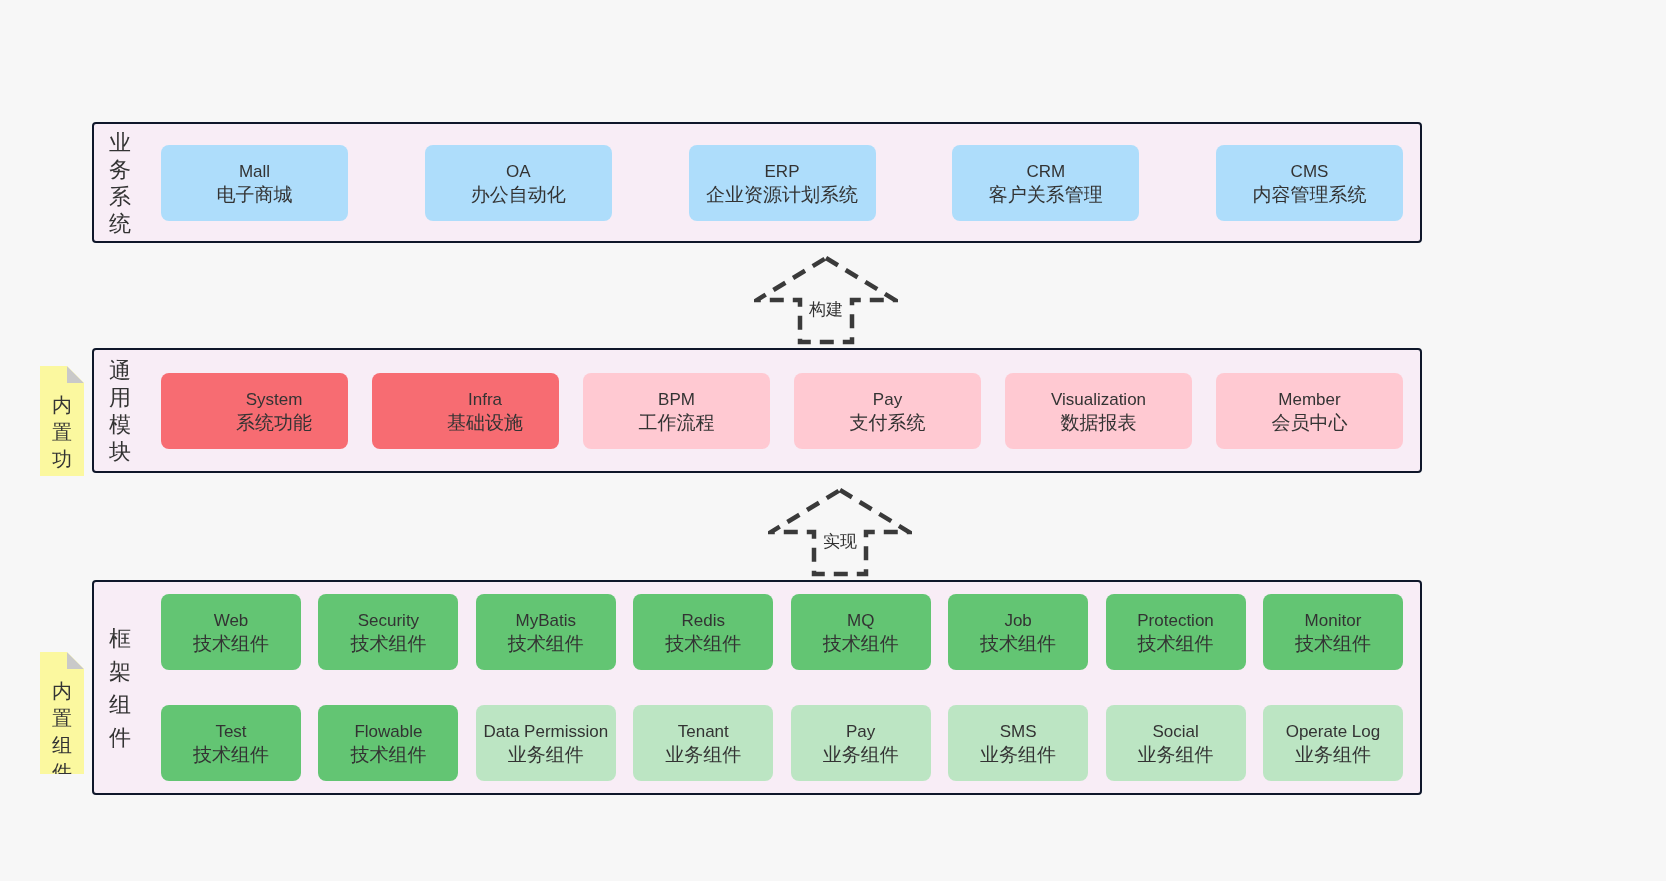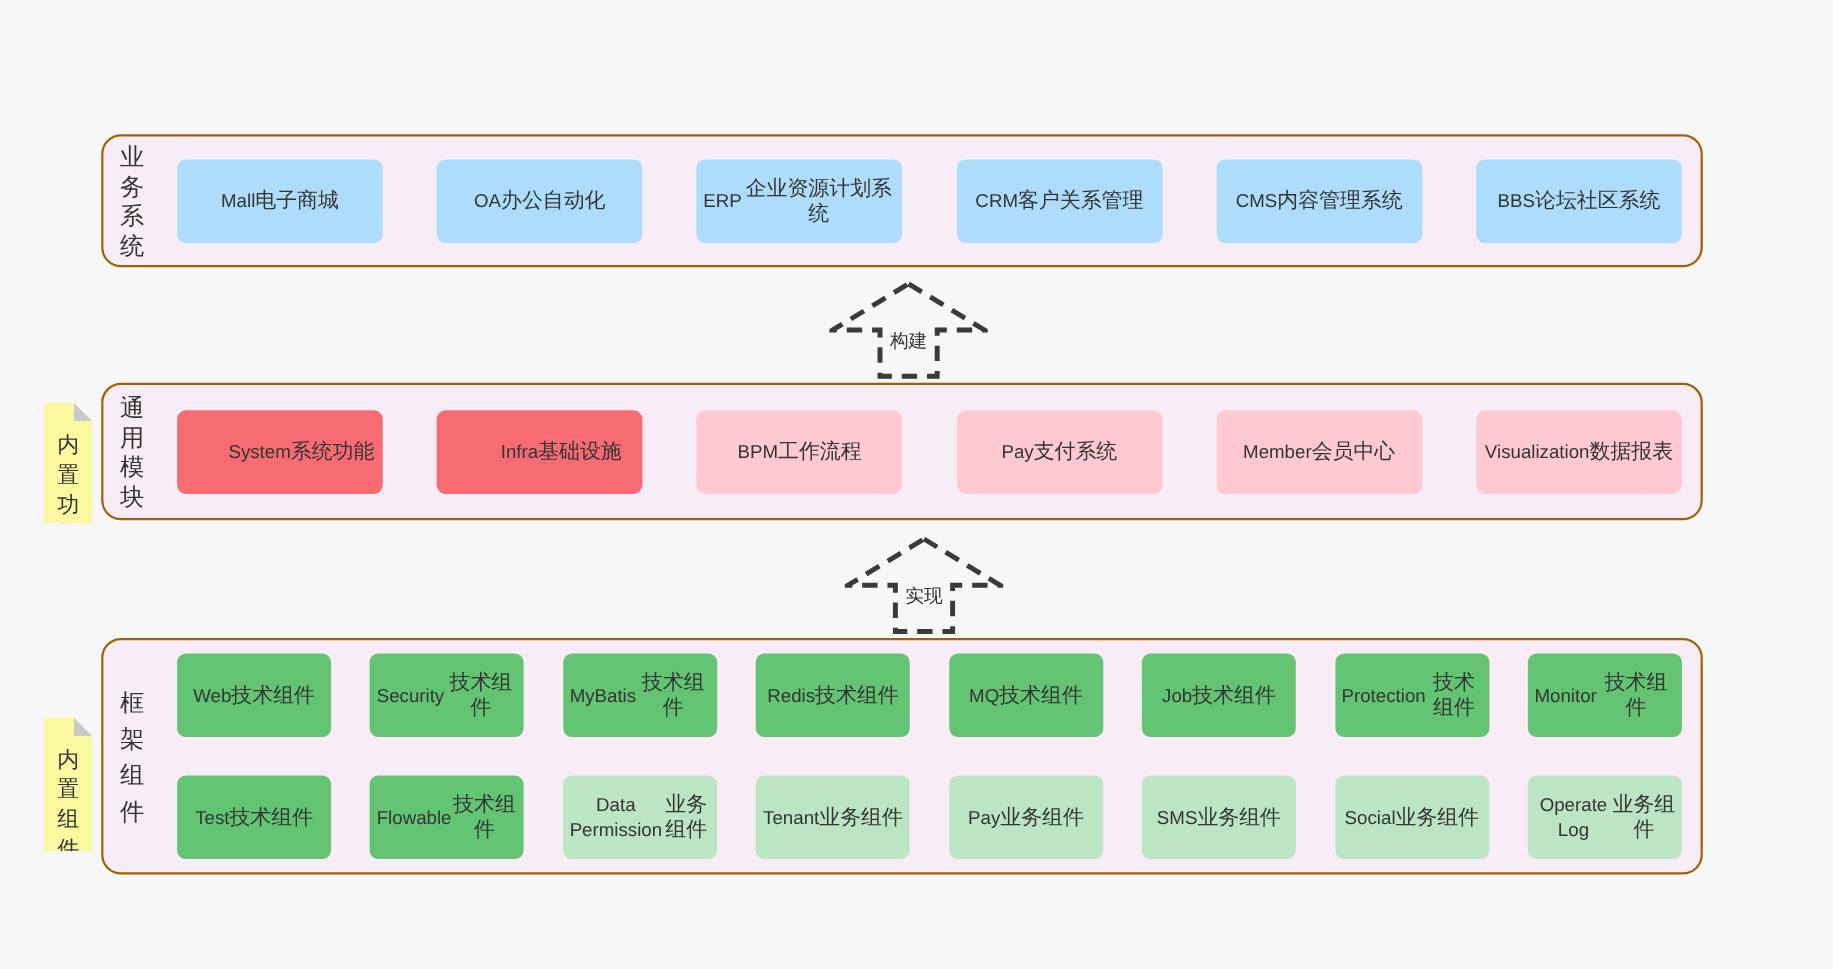--- a/index.html
+++ b/index.html
@@ -7,24 +7,24 @@
   body {
     background: #f7f7f7;
     font-family: "Liberation Sans", "DejaVu Sans", sans-serif;
     position: relative;
     overflow: hidden;
     color: #333;
   }
   .panel {
     position: absolute;
     left: 92px;
-    width: 1456px;
+    width: 1330px;
     background: #f8edf6;
-    border: 2px solid #a16207;
-    border-radius: 18px;
+    border: 2px solid #0f172a;
+    border-radius: 4px;
     display: flex;
     z-index: 2;
   }
   .panel-label {
     font-size: 22px;
     line-height: 27px;
     color: #333;
     width: 24px;
     margin-left: 15px;
     word-break: break-all;
@@ -45,20 +45,21 @@
     flex-direction: column;
     justify-content: center;
     gap: 35px;
     padding: 0 17px 0 28px;
   }
   .row { display: flex; justify-content: space-between; }
   .box {
     border-radius: 8px;
     height: 76px;
     display: flex;
+    flex-direction: column;
     align-items: center;
     justify-content: center;
     text-align: center;
     padding: 0 6px;
     flex: none;
   }
   .w187 { width: 187px; }
   .w140 { width: 140px; }
   .box .t { font-size: 17px; line-height: 23px; }
   .box .s { font-size: 19px; line-height: 23px; }
@@ -122,24 +123,20 @@
       <div class="s">企业资源计划系统</div>
     </div>
     <div class="box blue w187">
       <div class="t">CRM</div>
       <div class="s">客户关系管理</div>
     </div>
     <div class="box blue w187">
       <div class="t">CMS</div>
       <div class="s">内容管理系统</div>
     </div>
-    <div class="box blue w187">
-      <div class="t">BBS</div>
-      <div class="s">论坛社区系统</div>
-    </div>
   </div>
 </div>
 
 <div class="arrow-wrap" style="left:754px;top:255px;">
   <svg width="144" height="90" viewBox="0 0 144 90">
     <polygon points="72,3 141,45 98,45 98,87 46,87 46,45 3,45" fill="none" stroke="#3a3a3a" stroke-width="4.5" stroke-dasharray="14 9"></polygon>
   </svg>
   <div class="arrow-label">构建</div>
 </div>
 
@@ -161,26 +158,26 @@
     </div>
     <div class="box pink w187">
       <div class="t">BPM</div>
       <div class="s">工作流程</div>
     </div>
     <div class="box pink w187">
       <div class="t">Pay</div>
       <div class="s">支付系统</div>
     </div>
     <div class="box pink w187">
+      <div class="t">Visualization</div>
+      <div class="s">数据报表</div>
+    </div>
+    <div class="box pink w187">
       <div class="t">Member</div>
       <div class="s">会员中心</div>
-    </div>
-    <div class="box pink w187">
-      <div class="t">Visualization</div>
-      <div class="s">数据报表</div>
     </div>
   </div>
 </div>
 
 <div class="arrow-wrap" style="left:768px;top:487px;">
   <svg width="144" height="90" viewBox="0 0 144 90">
     <polygon points="72,3 141,45 98,45 98,87 46,87 46,45 3,45" fill="none" stroke="#3a3a3a" stroke-width="4.5" stroke-dasharray="14 9"></polygon>
   </svg>
   <div class="arrow-label">实现</div>
 </div>

